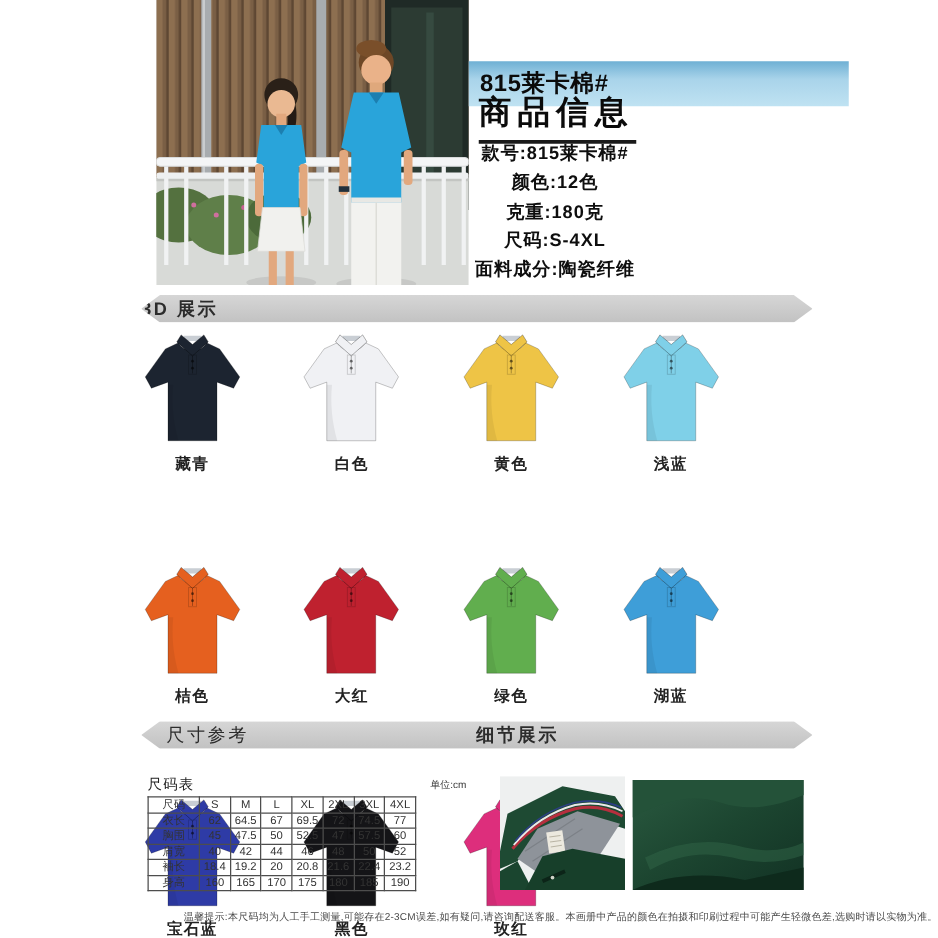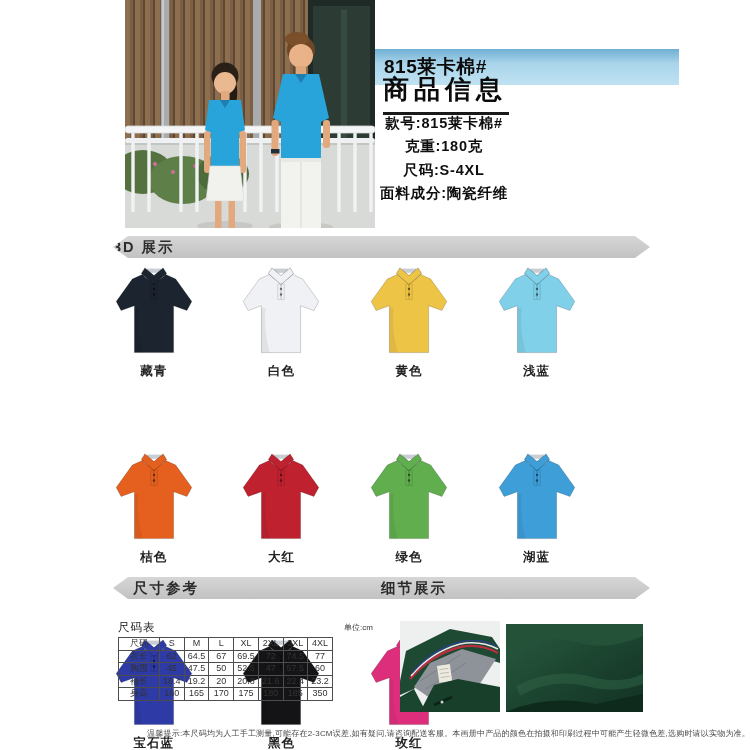--- a/index.html
+++ b/index.html
@@ -20,21 +20,21 @@
   .field{font-size:14.5px;font-weight:600;color:#0e0e0e;line-height:23.3px;letter-spacing:.8px;}
 
   
   .banner{position:absolute;left:113px;width:537px;height:22px;
           background:linear-gradient(180deg,#d6d6d6,#c2c2c2);
           clip-path:polygon(0 50%,15px 0,calc(100% - 15px) 0,100% 50%,calc(100% - 15px) 100%,15px 100%);
           display:flex;align-items:center;}
   .banner-3d{top:236px;justify-content:flex-start;}
   .banner-3d span{font-size:14.5px;font-weight:700;color:#2c2c2c;letter-spacing:2px;}
   .banner-2{top:577px;}
-  .banner-2 .b-left{font-size:14.5px;font-weight:700;color:#2c2c2c;letter-spacing:2px;margin-left:20px;}
+  .banner-2 .b-left{font-size:14.5px;font-weight:400;color:#2c2c2c;letter-spacing:2px;margin-left:20px;}
   .banner-2 .b-mid{position:absolute;left:268px;font-size:14.5px;font-weight:700;color:#2c2c2c;letter-spacing:2px;}
 
   
   .color-grid{position:absolute;left:110px;top:266px;width:526px;display:flex;flex-wrap:wrap;gap:40px;}
   .color-cell{width:87.6px;height:146px;display:flex;flex-direction:column;align-items:center;}
   .color-cell svg{width:84px;height:92px;display:block;}
   .color-label{margin-top:5px;font-size:12.5px;font-weight:700;color:#222;letter-spacing:1px;}
   .sh-body{fill:var(--shirt);stroke:rgba(0,0,0,.25);stroke-width:1;}
   .sh-collar{fill:var(--shirt);stroke:rgba(0,0,0,.35);stroke-width:1;}
 
@@ -122,20 +122,21 @@
     <rect x="156" y="162" width="40" height="66" fill="#f2f2ef"></rect>
     <path d="M176,162 V228" stroke="#ddddd8" stroke-width="1.2"></path>
   </svg>
 
   <div class="model-bar">
     <span>815莱卡棉#</span>
   </div>
   <div class="info-title">商品信息</div>
   <div class="fields">
     <div class="field">款号:815莱卡棉#</div>
+    <div class="field">颜色:12色</div>
     <div class="field">克重:180克</div>
     <div class="field">尺码:S-4XL</div>
     <div class="field">面料成分:陶瓷纤维</div>
   </div>
 
   <div class="banner banner-3d">
     <span>3D 展示</span>
   </div>
 
   <div class="color-grid">
@@ -321,38 +322,48 @@
           <td>胸围</td>
           <td>45</td>
           <td>47.5</td>
           <td>50</td>
           <td>52.5</td>
           <td>47</td>
           <td>57.5</td>
           <td>60</td>
         </tr>
         <tr>
+          <td>肩宽</td>
+          <td>40</td>
+          <td>42</td>
+          <td>44</td>
+          <td>46</td>
+          <td>48</td>
+          <td>50</td>
+          <td>52</td>
+        </tr>
+        <tr>
           <td>袖长</td>
           <td>18.4</td>
           <td>19.2</td>
           <td>20</td>
           <td>20.8</td>
           <td>21.6</td>
           <td>22.4</td>
           <td>23.2</td>
         </tr>
         <tr>
           <td>身高</td>
           <td>160</td>
           <td>165</td>
           <td>170</td>
           <td>175</td>
           <td>180</td>
           <td>185</td>
-          <td>350</td>
+          <td>190</td>
         </tr>
       </tbody>
   </table>
 
   <svg class="detail1" viewBox="0 0 100 91" preserveAspectRatio="none">
     <rect width="100" height="91" fill="#eef0f0"></rect>
     <path d="M0,60 L6,30 L50,8 L92,16 L100,28 L100,42 L62,30 L30,44 L14,68 L0,74 Z" fill="#1e4a33"></path>
     <path d="M14,66 L30,42 L62,28 L96,38 L70,78 L40,84 Z" fill="#8e939a"></path>
     <path d="M20,60 L60,34 M26,68 L66,42" stroke="#7c8187" stroke-width="1"></path>
     <path d="M10,58 Q30,34 60,26 Q80,22 98,32" fill="none" stroke="#b62f3e" stroke-width="2.4"></path>

